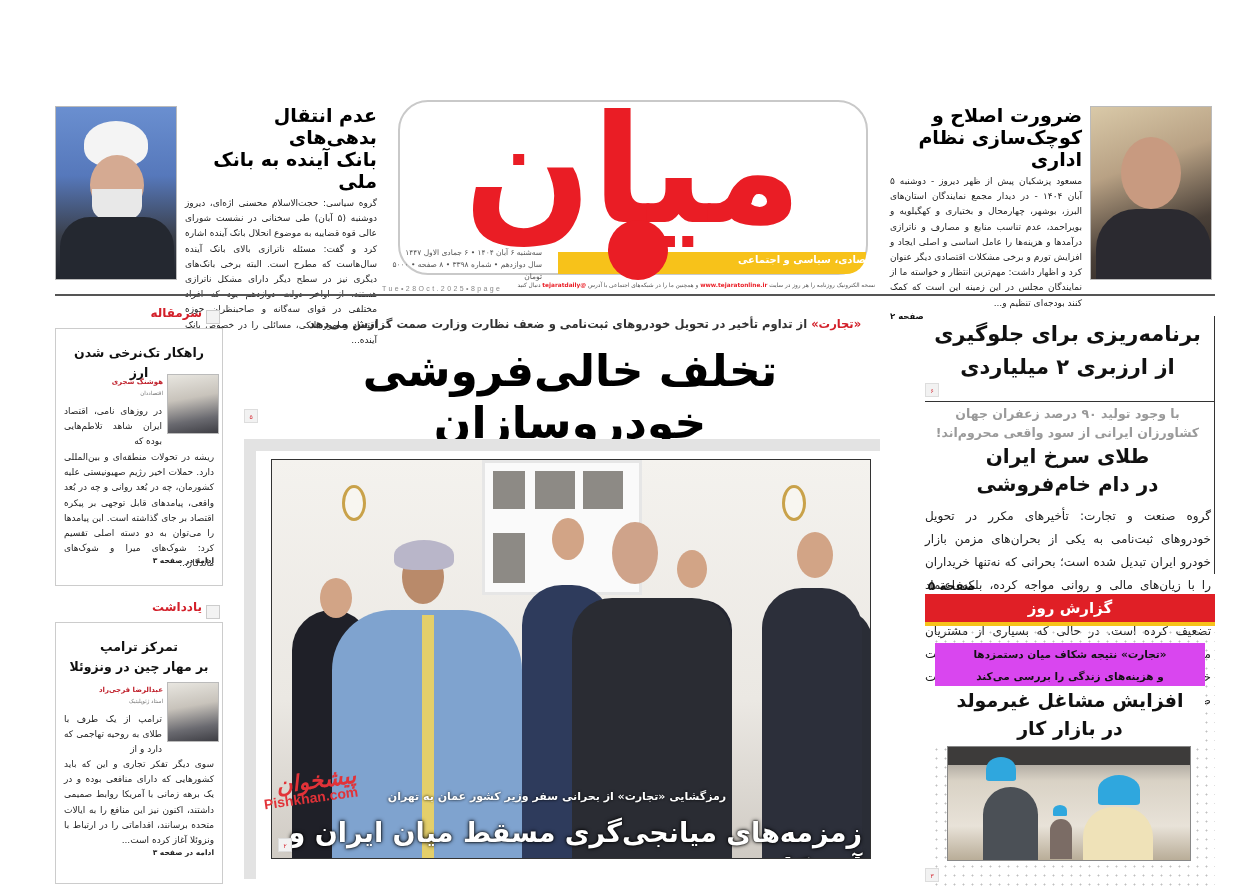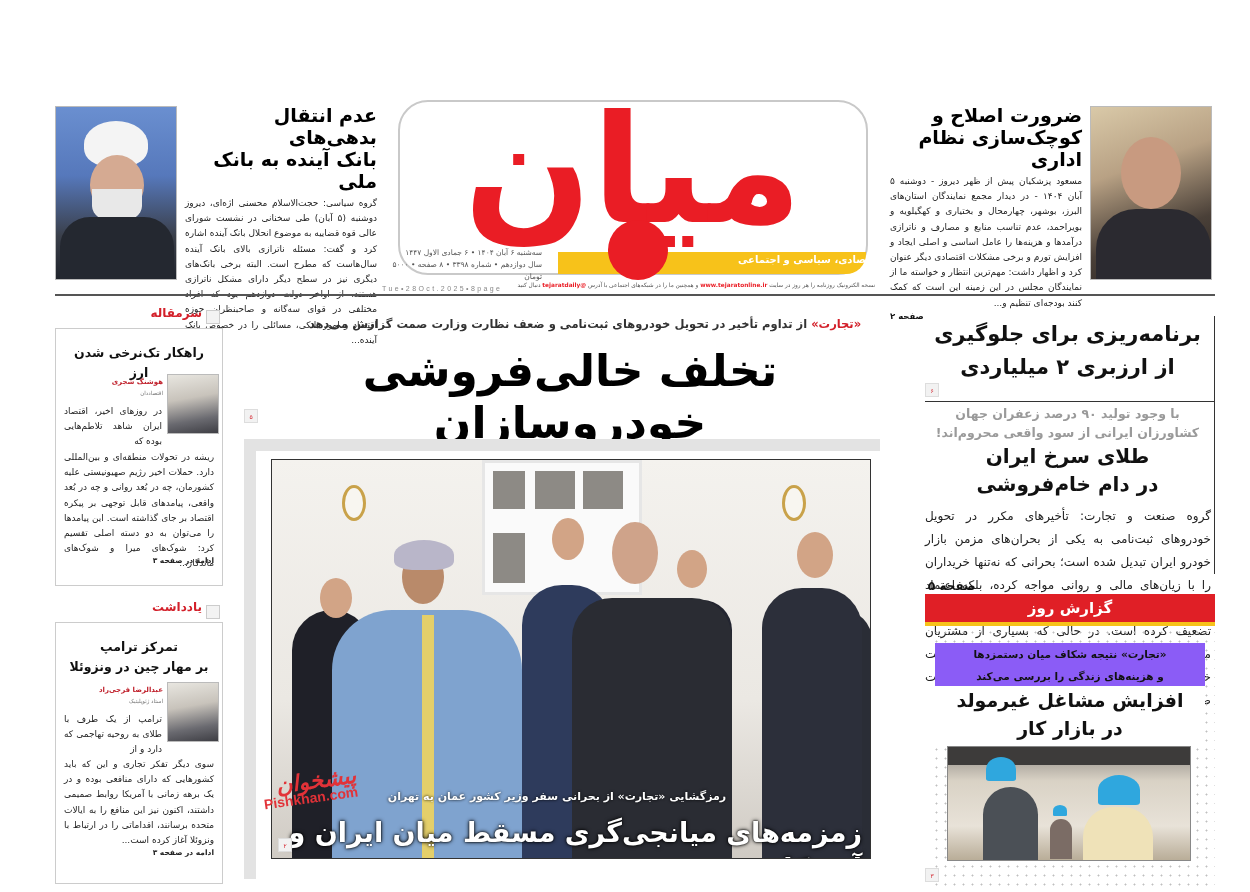--- a/index.html
+++ b/index.html
@@ -79,21 +79,21 @@
   .rc-rule { position: absolute; left: 925px; top: 401px; width: 290px; height: 1px; background: #333; }
   .rc-kicker { position: absolute; left: 925px; top: 404px; width: 285px; text-align: center; font-size: 12.5px; font-weight: bold; color: #9a9a9a; line-height: 19px; }
   .rc-title2 { position: absolute; left: 925px; top: 442px; width: 285px; text-align: center; font-size: 20px; font-weight: bold; line-height: 28px; }
   .rc-body { position: absolute; left: 925px; top: 505px; width: 286px; font-size: 12px; line-height: 23px; color: #222; text-align: justify; }
   .rc-pg { position: absolute; left: 928px; top: 579px; font-size: 12px; font-weight: bold; }
 
   .gr-bar { position: absolute; left: 925px; top: 594px; width: 290px; height: 28px; background: #e01f26; color: #fff; font-size: 15px; font-weight: bold; text-align: center; line-height: 28px; }
   .gr-yellow { position: absolute; left: 925px; top: 622px; width: 290px; height: 4px; background: #f7c21a; }
   .dotted { position: absolute; left: 932px; top: 628px; width: 283px; height: 260px;
     background-image: radial-gradient(circle, #bfbfbf 0.9px, transparent 1.1px); background-size: 9px 9px; }
-  .gr-kicker { position: absolute; left: 935px; top: 643px; width: 270px; text-align: center; font-size: 10.5px; font-weight: bold; line-height: 22px; color: #111; background: #8b5cf6; }
+  .gr-kicker { position: absolute; left: 935px; top: 643px; width: 270px; text-align: center; font-size: 10.5px; font-weight: bold; line-height: 22px; color: #111; background: #d946ef; }
   .gr-title { position: absolute; left: 935px; top: 686px; width: 270px; text-align: center; font-size: 19px; font-weight: bold; line-height: 28px; background: #fff; }
   .gr-photo { position: absolute; left: 947px; top: 746px; width: 244px; height: 115px; border: 1px solid #888; overflow: hidden; background: linear-gradient(180deg,#8a8580 0%,#d9d2c5 30%,#e8e2d8 70%,#b9ad98 100%); }
   .helmet { position: absolute; border-radius: 50% 50% 10% 10%; background: #2fa7de; }
   .worker { position: absolute; border-radius: 30px 30px 0 0; }
 </style>
 </head>
 <body>
 
 <div class="side-photo photo-right">
   <div class="face"></div>
@@ -147,21 +147,21 @@
 <div class="mast-rule"></div>
 
 <div class="col-head-box" style="left:206px; top:310px;"></div>
 <div class="col-head" style="left:150px; top:306px; width:52px; text-align:right;">سرمقاله</div>
 <div class="op-box" style="left:55px; top:328px; width:168px; height:258px;">
   <h3>راهکار تک‌نرخی شدن ارز</h3>
 </div>
 <div class="op-photo" style="left:167px; top:374px;"></div>
 <div class="op-author" style="left:95px; top:378px; width:68px;">هوشنگ شجری</div>
 <div class="op-role" style="left:95px; top:390px; width:68px;">اقتصاددان</div>
-<div class="op-text" style="left:64px; top:404px; width:98px;">در روزهای اخیر، اقتصاد ایران شاهد تلاطم‌هایی بوده که</div>
+<div class="op-text" style="left:64px; top:404px; width:98px;">در روزهای نامی، اقتصاد ایران شاهد تلاطم‌هایی بوده که</div>
 <div class="op-text" style="left:64px; top:450px; width:150px;">ریشه در تحولات منطقه‌ای و بین‌المللی دارد. حملات اخیر رژیم صهیونیستی علیه کشورمان، چه در بُعد روانی و چه در بُعد واقعی، پیامدهای قابل توجهی بر پیکره اقتصاد بر جای گذاشته است. این پیامدها را می‌توان به دو دسته اصلی تقسیم کرد: شوک‌های میرا و شوک‌های ماندگار...</div>
 <div class="op-more" style="left:64px; top:556px; width:150px; text-align:right;">ادامه در صفحه ۳</div>
 
 <div class="col-head-box" style="left:206px; top:605px;"></div>
 <div class="col-head" style="left:150px; top:600px; width:52px; text-align:right;">یادداشت</div>
 <div class="op-box" style="left:55px; top:622px; width:168px; height:262px;">
   <h3>
     <span>تمرکز ترامپ</span><br>
     <span>بر مهار چین در ونزوئلا</span>
   </h3>

